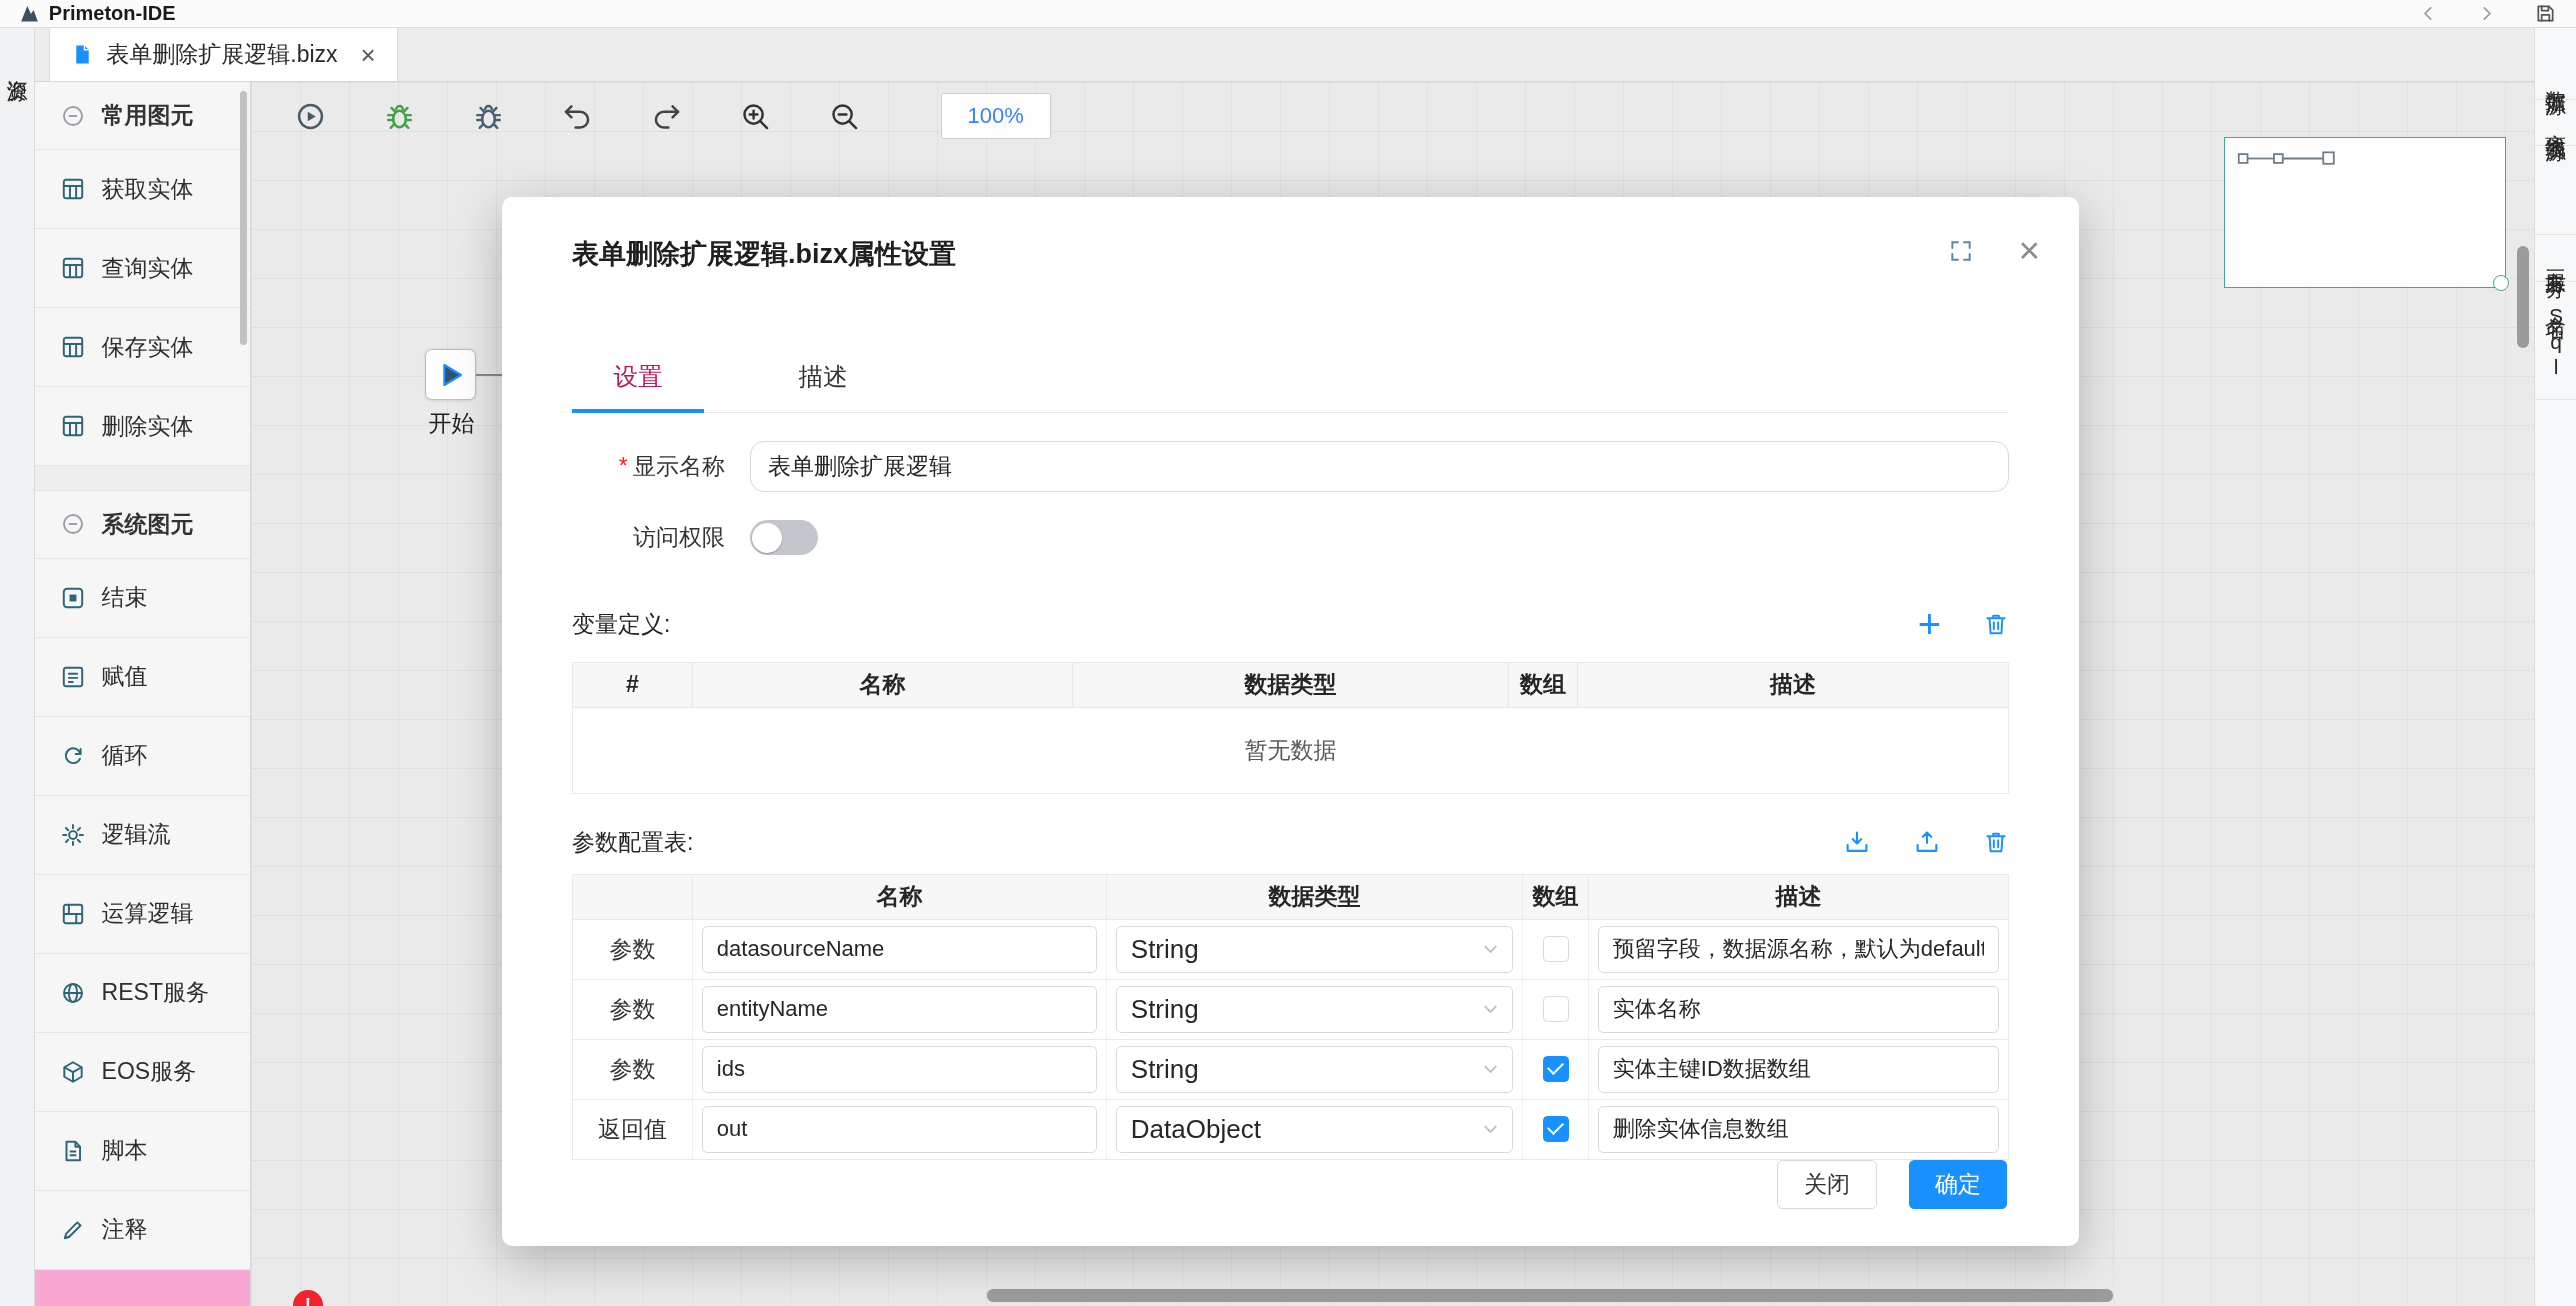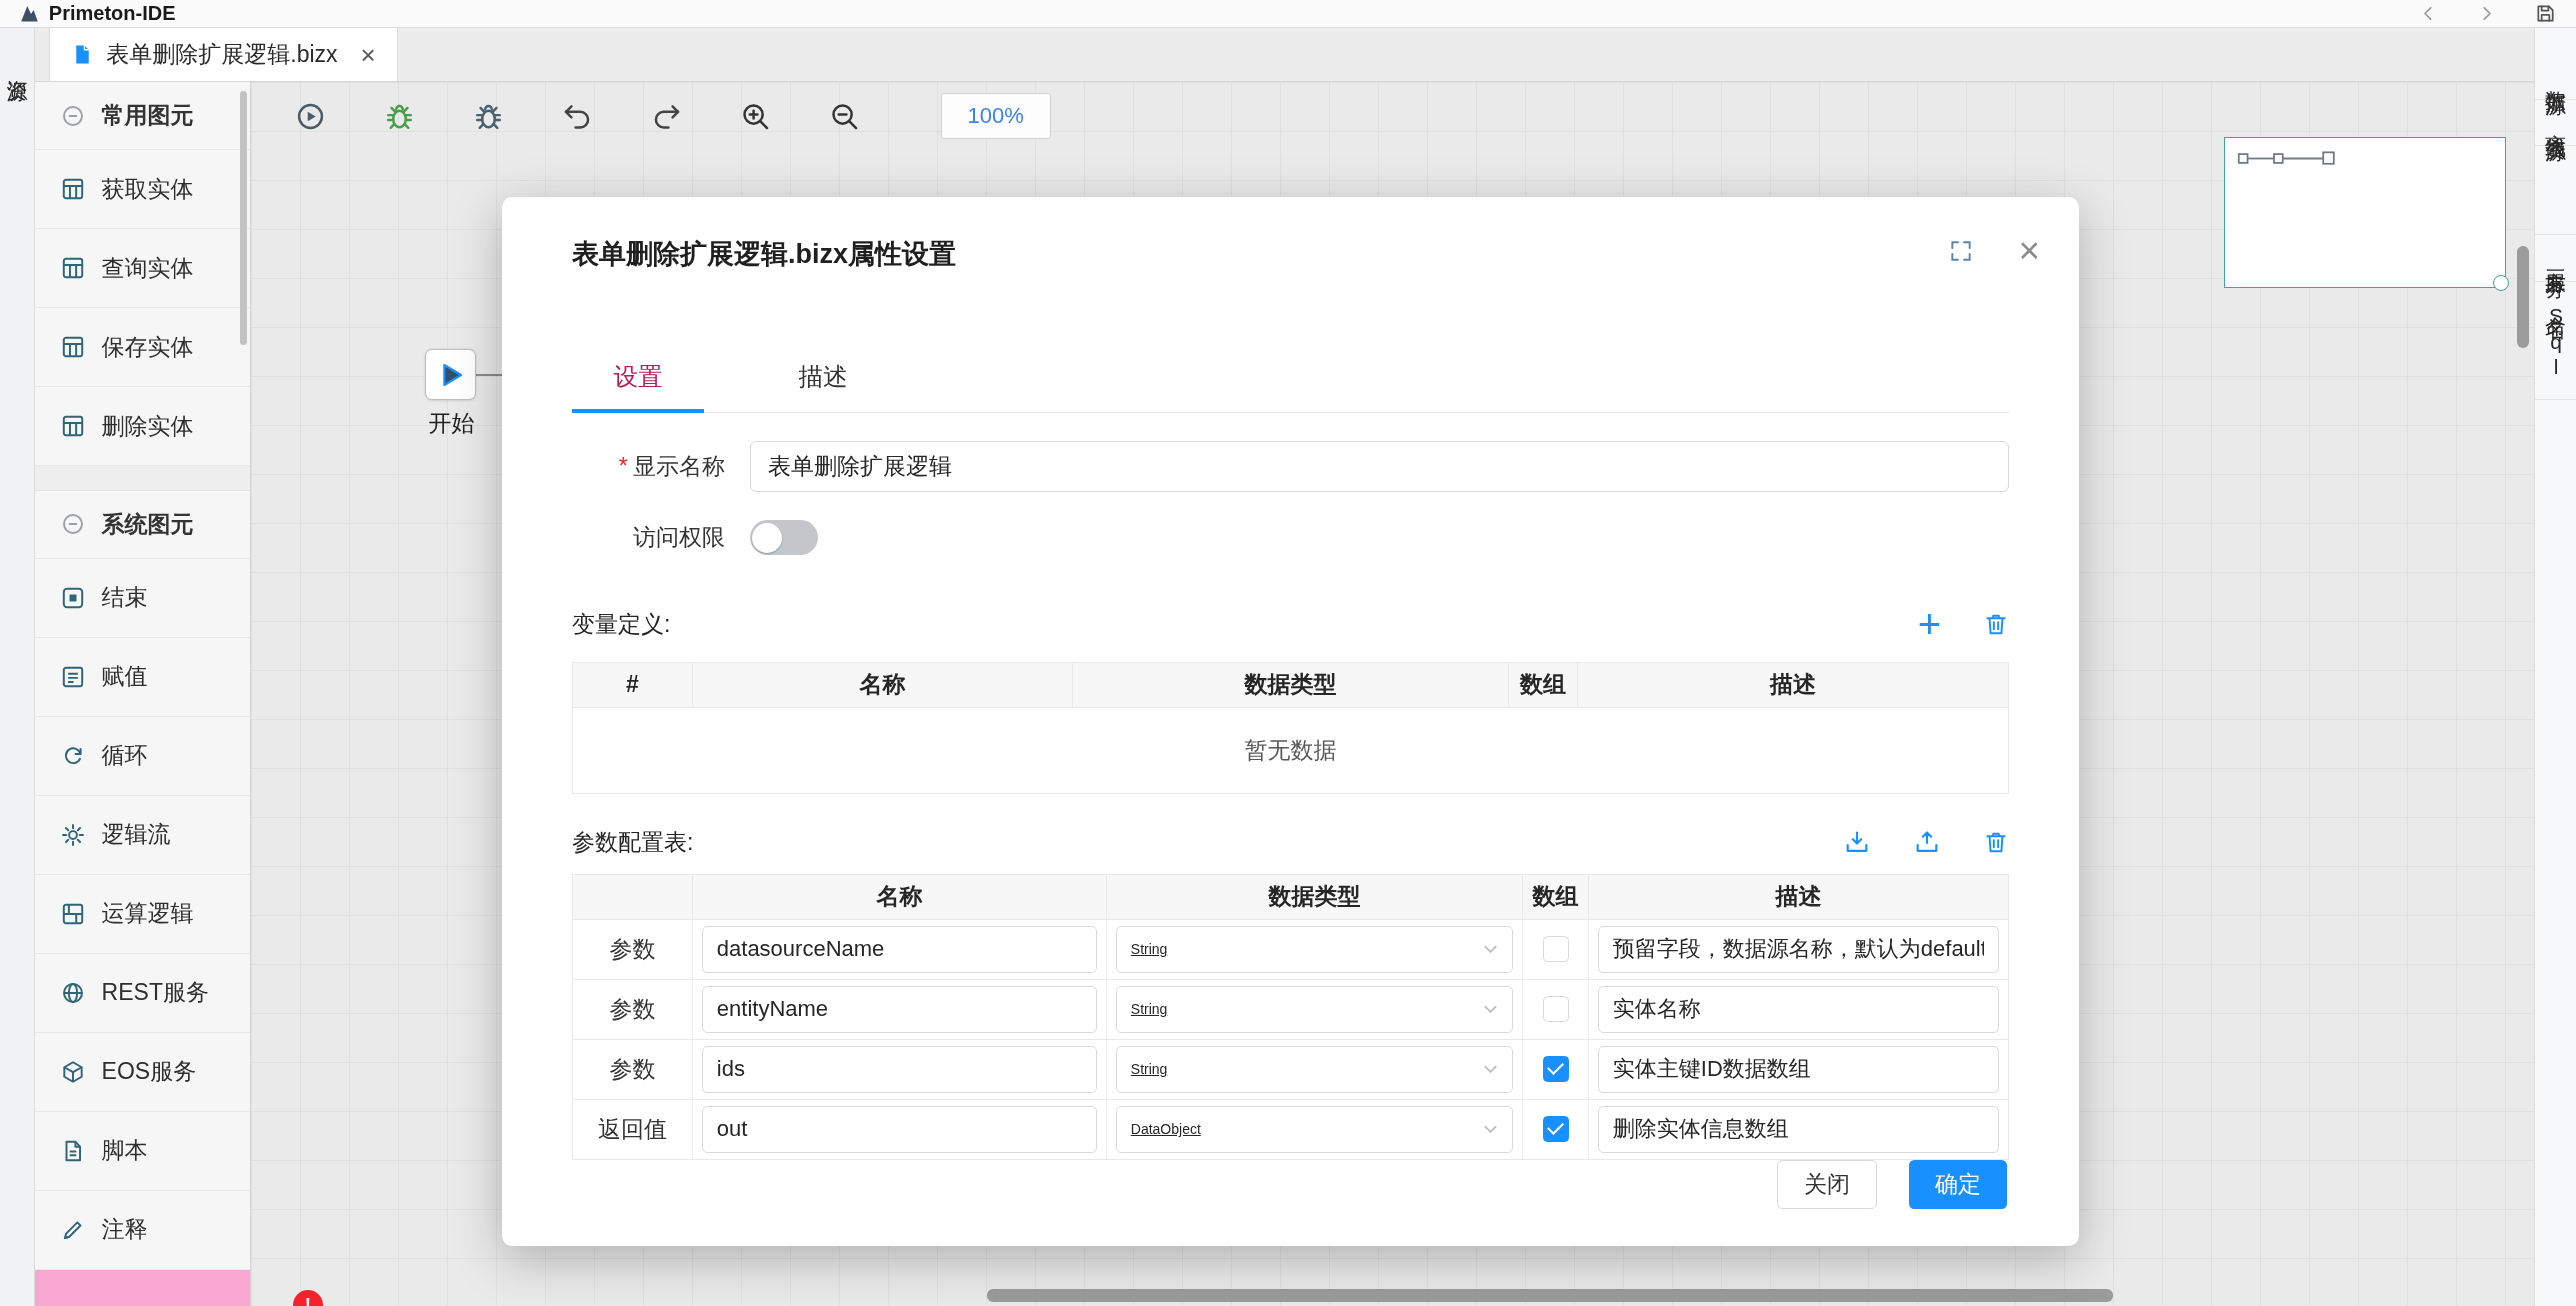--- a/index.html
+++ b/index.html
@@ -73,21 +73,21 @@
   .m-tabs { display:flex; margin-top:88px; border-bottom:0.9px solid #e8e8e8; }
   .m-tab { width:132px; text-align:center; font-size:24.6px; padding-bottom:19px; color:#333; cursor:pointer; position:relative; }
   .m-tab + .m-tab { margin-left:53px; }
   .m-tab.active { color:#be185d; }
   .m-tab.active::after { content:""; position:absolute; left:0; right:0; bottom:-0.9px; height:3.5px; background:#1890ff; }
 
   .f-row { display:flex; align-items:center; margin-top:28px; }
   .f-label { width:153px; text-align:right; color:#333; flex:0 0 auto; }
   .f-label .req { color:#f5222d; margin-right:5.3px; }
   .f-ctrl { margin-left:24.6px; flex:1; display:flex; align-items:center; }
-  .ipt { width:100%; height:51px; border:1.8px solid #d9d9d9; border-radius:6px; padding:0 17.5px; font-size:23px; color:#262626; font-family:inherit; background:#fff; }
+  .ipt { width:100%; height:51px; border:1.8px solid #d9d9d9; border-radius:14px; padding:0 17.5px; font-size:23px; color:#262626; font-family:inherit; background:#fff; }
   .switch { width:68px; height:35px; border-radius:17.5px; background:#c3c7cc; position:relative; cursor:pointer; }
   .switch::after { content:""; position:absolute; top:2.6px; left:2.6px; width:30px; height:30px; background:#fff; border-radius:50%; box-shadow:0 0.9px 1.8px rgba(0,0,0,.25); }
 
   .sec-row { display:flex; align-items:center; justify-content:space-between; margin-top:49px;gap:13px; }
   .sec-row.second { margin-top:33px; }
   .sec-title { color:#262626; }
   .sec-actions { display:flex; align-items:center; gap:42px; }
   .sec-actions .plus { font-size:40px; font-weight:300; line-height:1; color:#1890ff; cursor:pointer; }
   .sec-actions svg { cursor:pointer; }
 
@@ -97,21 +97,21 @@
   .vars .tbl-head { grid-template-columns:120px 380px 436px 69px 1fr; }
   .params .tbl-head, .params .tbl-row { grid-template-columns:120px 414px 416px 66px 1fr; }
   .th { height:44px; display:flex; align-items:center; justify-content:center; font-weight:600; color:#262626; border-right:0.9px solid #e9e9e9; }
   .th:last-child { border-right:none; }
   .empty { height:86px; display:flex; align-items:center; justify-content:center; color:#595959; border-top:0.9px solid #e9e9e9; }
   .tbl-row { display:grid; border-top:0.9px solid #e9e9e9; height:60px; }
   .td { height:100%; display:flex; align-items:center; justify-content:center; border-right:0.9px solid #f0f0f0; color:#333; }
   .td:last-child { border-right:none; }
   .td.pad { padding:0 8.8px; }
   .cell-ipt { width:100%; height:47px; border:1.8px solid #d9d9d9; border-radius:5.3px; padding:0 14px; font-size:22px; color:#262626; font-family:inherit; background:#fff; }
-  .sel { width:100%; height:47px; border:1.8px solid #d9d9d9; border-radius:5.3px; padding:0 39px 0 14px; display:flex; align-items:center; font-size:14px; color:#262626; position:relative; background:#fff; cursor:pointer;text-decoration:underline; }
+  .sel { width:100%; height:47px; border:1.8px solid #d9d9d9; border-radius:5.3px; padding:0 39px 0 14px; display:flex; align-items:center; font-size:26px; color:#262626; position:relative; background:#fff; cursor:pointer; }
   .sel svg { position:absolute; right:10.5px; top:50%; transform:translateY(-50%); }
   .cb { width:26px; height:26px; border:1.8px solid #d9d9d9; border-radius:4.4px; background:#fff; position:relative; cursor:pointer; display:inline-block; }
   .cb.checked { background:#1890ff; border-color:#1890ff; }
   .cb.checked::after { content:""; position:absolute; left:7px; top:1.8px; width:7px; height:13px; border:solid #fff; border-width:0 2.6px 2.6px 0; transform:rotate(45deg); }
 
   .m-footer { position:absolute; right:72px; bottom:37px; display:flex; gap:32px; }
   .btn { height:49px; padding:0 26px; border-radius:5.3px; display:flex; align-items:center; justify-content:center; font-size:23px; cursor:pointer; border:none; font-family:inherit; }
   .btn.ghost { background:#fff; border:1.8px solid #d9d9d9; color:#333; }
   .btn.primary { background:#1890ff; color:#fff; }
 </style>

